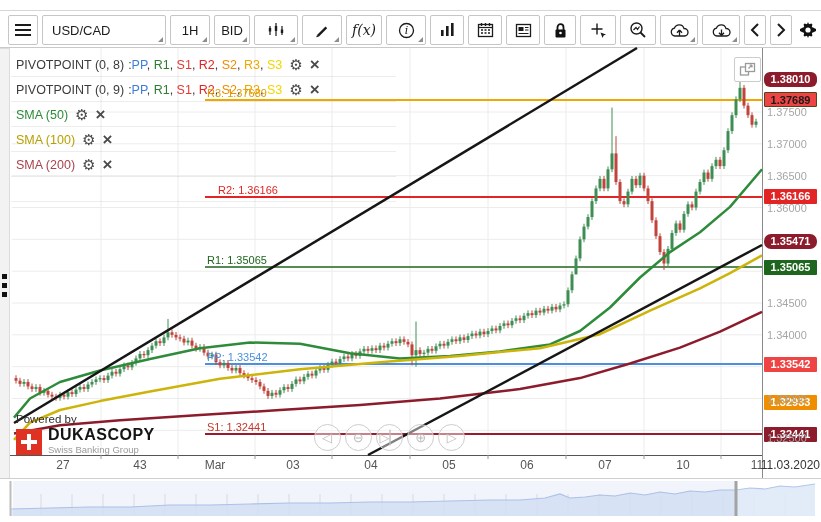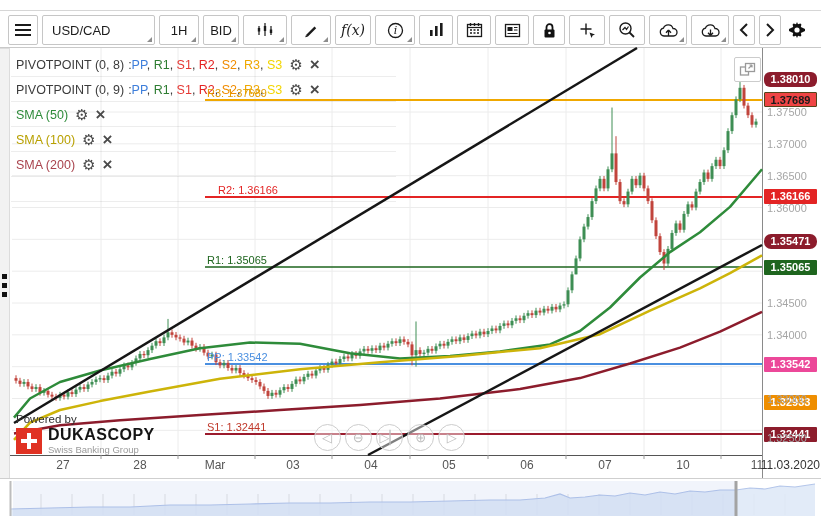--- a/index.html
+++ b/index.html
@@ -40,21 +40,21 @@
   .date-label{position:absolute;top:458px;right:1px;font-size:12px;color:#333;}
   .line-lbl{position:absolute;font-size:11px;}
   
   .nav{position:absolute;left:0;top:0;}
   .nav-btn{position:absolute;width:27px;height:27px;border-radius:50%;border:1.5px solid #cdcdcd;
            background:rgba(255,255,255,0.45);color:#bdbdbd;font-size:13px;display:flex;
            align-items:center;justify-content:center;box-sizing:border-box;cursor:pointer;padding:0;}
   
   .branding{position:absolute;left:16px;top:413px;}
   .powered{font-size:11.5px;color:#2e2e2e;margin-bottom:2px;}
-  .logo-row{display:flex;align-items:center;gap:6px;}
+  .logo-row{display:flex;align-items:flex-end;gap:6px;}
   .swiss{position:relative;width:26px;height:26px;background:#e03223;display:block;}
   .swiss:before{content:"";position:absolute;left:11px;top:5px;width:4px;height:16px;background:#fff;}
   .swiss:after{content:"";position:absolute;left:5px;top:11px;width:16px;height:4px;background:#fff;}
   .brand{font-size:16px;font-weight:bold;letter-spacing:0.5px;color:#141414;line-height:15px;}
   .brand-sub{font-size:9.5px;color:#9a9a9a;margin-top:2px;}
   
   .popup-btn{position:absolute;left:734px;top:57px;width:27px;height:25px;background:#fff;
              border:1px solid #ccc;border-radius:2px;display:flex;align-items:center;
              justify-content:center;cursor:pointer;padding:0;}
 </style>
@@ -64,21 +64,21 @@
 <div class="frame">
   <div class="topline"></div>
   <div class="toolbar" id="toolbar">
       <button class="tb-btn" style="width: 30px;">
         <span style="display: flex;">
           <svg width="18" height="14" viewBox="0 0 18 14">
             <path d="M1 2h16M1 7h16M1 12h16" stroke="#1b1b1b" stroke-width="2"></path>
           </svg>
         </span>
       </button>
-      <button class="tb-btn wide" style="width: 113px;">
+      <button class="tb-btn wide" style="width: 124px;">
         <span class="lbl">USD/CAD</span>
         <span class="corner"></span>
       </button>
       <button class="tb-btn" style="width: 40px;">
         <span class="lbl">1H</span>
         <span class="corner"></span>
       </button>
       <button class="tb-btn" style="width: 36px;">
         <span class="lbl">BID</span>
         <span class="corner"></span>
@@ -710,37 +710,37 @@
       <div class="line-lbl" style="left: 207px; top: 254.036px; color: rgb(30, 101, 30);">R1: 1.35065</div>
       <div class="line-lbl" style="left: 207px; top: 351.006px; color: rgb(74, 143, 224);">PP: 1.33542</div>
       <div class="line-lbl" style="left: 207px; top: 421.107px; color: rgb(192, 57, 43);">S1: 1.32441</div>
     </div>
   <div id="badges">
       <div class="badge" style="background: rgb(140, 28, 44); color: rgb(255, 255, 255); top: 72.0283px; border-radius: 6px;">1.38010</div>
       <div class="badge" style="background: #ef4444; color: rgb(27, 27, 27); border: 1px solid rgb(85, 67, 26); top: 92.4664px;">1.37689</div>
       <div class="badge" style="background: rgb(227, 36, 36); color: rgb(255, 255, 255); top: 189.436px;">1.36166</div>
       <div class="badge" style="background: rgb(140, 28, 44); color: rgb(255, 255, 255); top: 233.686px; border-radius: 7px;">1.35471</div>
       <div class="badge" style="background: rgb(30, 101, 30); color: rgb(255, 255, 255); top: 259.536px;">1.35065</div>
-      <div class="badge" style="background: #ec4899; color: rgb(255, 255, 255); top: 356.506px;">1.33542</div>
+      <div class="badge" style="background: #ef4444; color: rgb(255, 255, 255); top: 356.506px;">1.33542</div>
       <div class="badge" style="background: rgb(239, 142, 0); color: rgb(255, 255, 255); top: 395.281px;">1.32933</div>
       <div class="badge" style="background: rgb(140, 28, 44); color: rgb(255, 255, 255); top: 426.607px;">1.32441</div>
     </div>
   <div id="gray-labels">
       <div class="gray-lbl" style="top: 106px;">1.37500</div>
       <div class="gray-lbl" style="top: 137.835px;">1.37000</div>
       <div class="gray-lbl" style="top: 169.67px;">1.36500</div>
       <div class="gray-lbl" style="top: 201.505px; text-align: right;">1.36000</div>
       <div class="gray-lbl" style="top: 297.01px;">1.34500</div>
       <div class="gray-lbl" style="top: 328.845px;">1.34000</div>
       <div class="gray-lbl" style="top: 392.515px;">1.33000</div>
       <div class="gray-lbl" style="top: 432px;">1.32500</div>
     </div>
   <div id="x-labels">
       <div class="x-lbl" style="left: 63px;">27</div>
-      <div class="x-lbl" style="left: 140px;">28</div>
+      <div class="x-lbl" style="left: 140px;">43</div>
       <div class="x-lbl" style="left: 215px;">Mar</div>
       <div class="x-lbl" style="left: 293px;">03</div>
       <div class="x-lbl" style="left: 371px;">04</div>
       <div class="x-lbl" style="left: 449px;">05</div>
       <div class="x-lbl" style="left: 527px;">06</div>
       <div class="x-lbl" style="left: 605px;">07</div>
       <div class="x-lbl" style="left: 683px;">10</div>
       <div class="x-lbl" style="left: 757px;">11</div>
     </div>
   <div class="date-label">11.03.2020</div>

